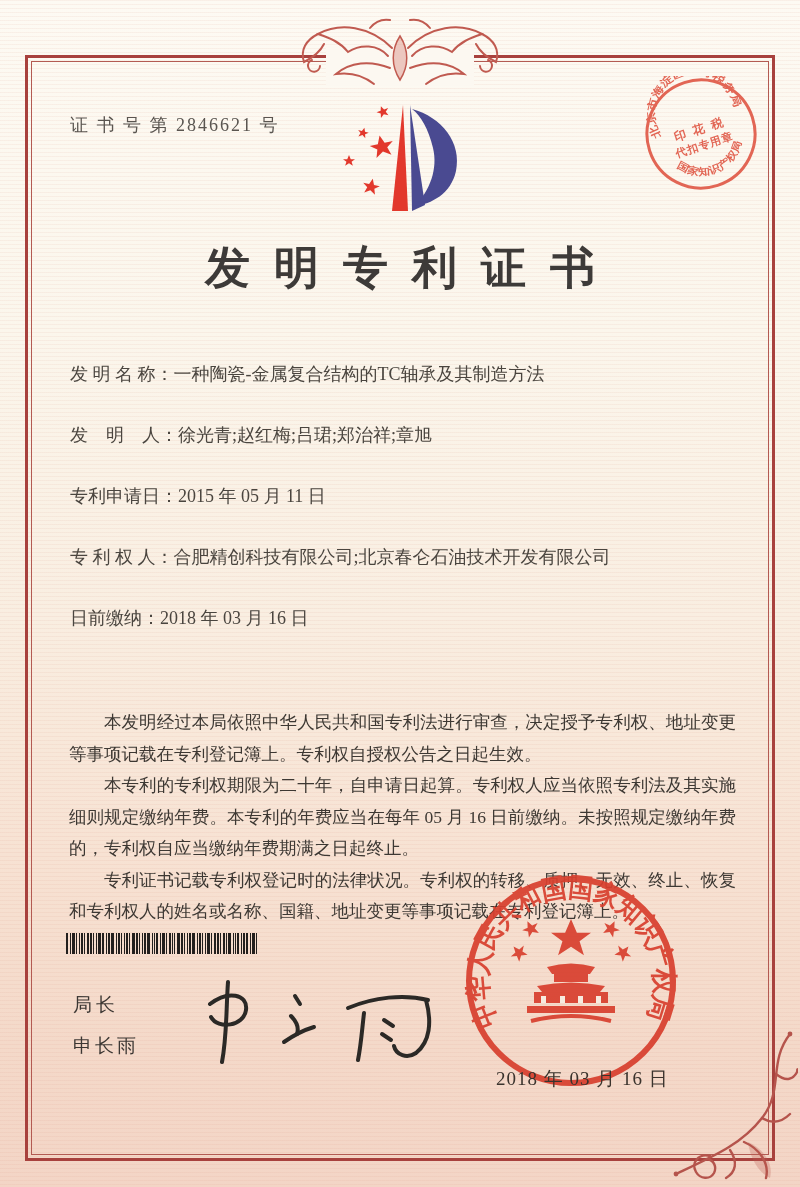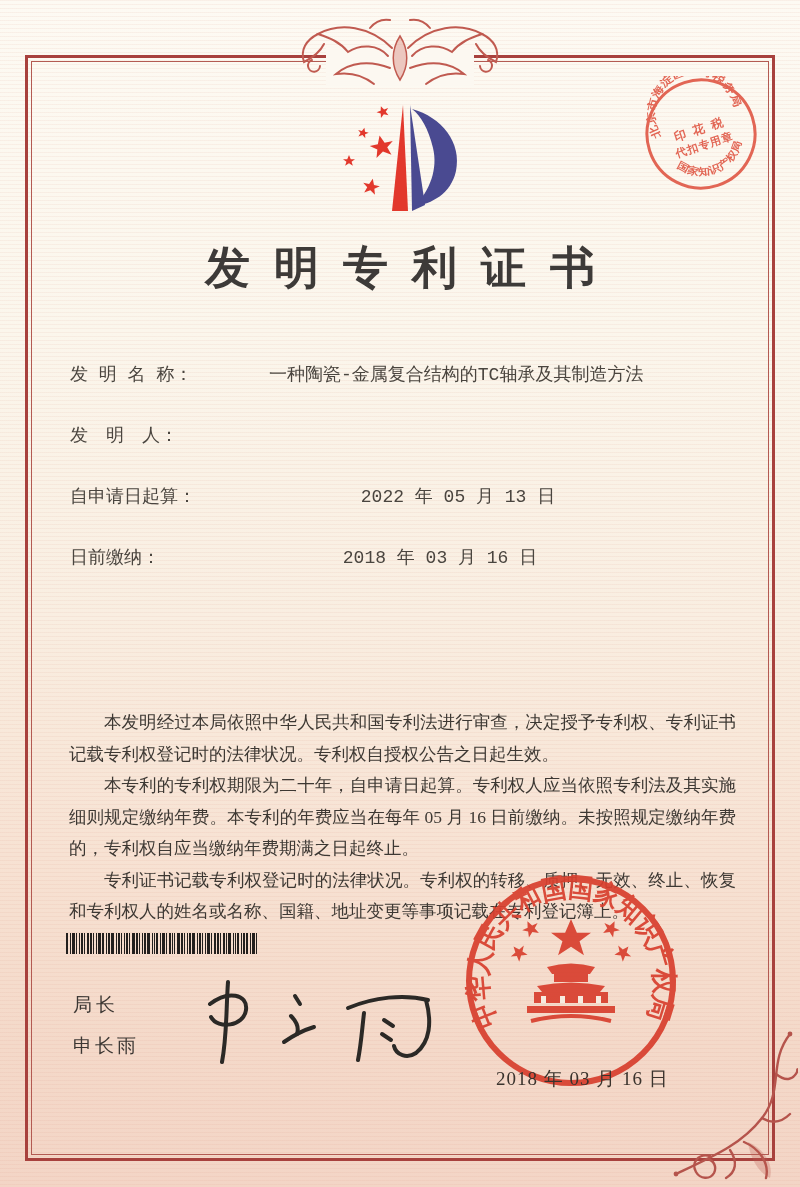--- a/index.html
+++ b/index.html
@@ -33,24 +33,24 @@
   }
 
   .logo { position:absolute; left:328px; top:97px; }
 
   .cert-title {
     position:absolute; left:0; top:238px; width:800px;
     text-align:center; font-size:45px; font-weight:700;
     letter-spacing:24px; text-indent:24px; color:#3d3a38;
   }
 
-  .fields { position:absolute; left:70px; top:362px; right:80px;font-family:Liberation Mono, monospace; }
+  .fields { position:absolute; left:70px; top:362px; right:80px; }
   .field-row { display:flex; margin-bottom:37px; font-size:18px; color:#4a453f; }
   .field-label { flex:0 0 auto; white-space:nowrap; }
-  .field-value { flex:1 1 auto; white-space:nowrap;text-align:center; }
+  .field-value { flex:1 1 auto; white-space:nowrap; }
 
   .paras {
     position:absolute; left:69px; top:707px; right:64px;
     font-size:17.5px; line-height:31.5px; color:#3d3833; text-align:justify;
   }
   .paras p { text-indent:2em; }
 
   .barcode {
     position:absolute; left:66px; top:933px; width:226px; height:21px;
     font-size:0; white-space:nowrap;
@@ -118,20 +118,21 @@
       <path d="M 78,120 C 86,132 84,142 74,148"></path>
     </g>
     <path d="M 96,112 C 110,118 122,132 118,148 C 106,142 98,128 96,112 Z" fill="rgba(185,90,80,0.28)"></path>
     <g fill="#b5544c">
       <circle cx="24" cy="144" r="2.4"></circle>
         <circle cx="138" cy="4" r="2.4"></circle>
         <circle cx="146" cy="40" r="2"></circle>
     </g>
   </svg>
 
+  <div class="cert-no">证 书 号 第 2846621 号</div>
 
   <svg class="logo" width="145" height="125" viewBox="0 0 145 125">
     <defs>
       <path id="star-l" d="M0,-10 L2.94,-3.09 L10,-3.09 L4.28,1.18 L6.47,8.09 L0,3.82 L-6.47,8.09 L-4.28,1.18 L-10,-3.09 L-2.94,-3.09 Z"></path>
     </defs>
     <g fill="#e2382c">
       <use href="#star-l" transform="translate(55,15) scale(0.62) rotate(-20)"></use>
       <use href="#star-l" transform="translate(35,36) scale(0.55) rotate(15)"></use>
       <use href="#star-l" transform="translate(54,50) scale(1.18) rotate(-12)"></use>
       <use href="#star-l" transform="translate(21,64) scale(0.6)"></use>
@@ -146,33 +147,38 @@
 
   <div class="cert-title">发明专利证书</div>
 
   <div class="fields">
     <div class="field-row">
       <span class="field-label">发 明 名 称：</span>
       <span class="field-value">一种陶瓷-金属复合结构的TC轴承及其制造方法</span>
     </div>
     <div class="field-row">
       <span class="field-label">发　明　人：</span>
-    </div>
-    <div class="field-row">
-      <span class="field-label">自申请日起算：</span>
-      <span class="field-value">2022 年 05 月 13 日</span>
+      <span class="field-value">徐光青;赵红梅;吕珺;郑治祥;章旭</span>
+    </div>
+    <div class="field-row">
+      <span class="field-label">专利申请日：</span>
+      <span class="field-value">2015 年 05 月 11 日</span>
+    </div>
+    <div class="field-row">
+      <span class="field-label">专 利 权 人：</span>
+      <span class="field-value">合肥精创科技有限公司;北京春仑石油技术开发有限公司</span>
     </div>
     <div class="field-row">
       <span class="field-label">日前缴纳：</span>
       <span class="field-value">2018 年 03 月 16 日</span>
     </div>
   </div>
 
   <div class="paras">
-    <p>本发明经过本局依照中华人民共和国专利法进行审查，决定授予专利权、专利证书记载专利权登记时的法律状况。专利权自授权公告之日起生效。</p>
+    <p>本发明经过本局依照中华人民共和国专利法进行审查，决定授予专利权、地址变更等事项记载在专利登记簿上。专利权自授权公告之日起生效。</p>
     <p>本专利的专利权期限为二十年，自申请日起算。专利权人应当依照专利法及其实施细则规定缴纳年费。本专利的年费应当在每年 05 月 16 日前缴纳。未按照规定缴纳年费的，专利权自应当缴纳年费期满之日起终止。</p>
     <p>专利证书记载专利权登记时的法律状况。专利权的转移、质押、无效、终止、恢复和专利权人的姓名或名称、国籍、地址变更等事项记载在专利登记簿上。</p>
   </div>
 
   <div class="barcode"><i style="width: 2px; margin-right: 2px;"></i><i style="width: 1px; margin-right: 1px;"></i><i style="width: 3px; margin-right: 1px;"></i><i style="width: 1px; margin-right: 2px;"></i><i style="width: 1px; margin-right: 1px;"></i><i style="width: 2px; margin-right: 1px;"></i><i style="width: 1px; margin-right: 2px;"></i><i style="width: 2px; margin-right: 1px;"></i><i style="width: 2px; margin-right: 1px;"></i><i style="width: 1px; margin-right: 2px;"></i><i style="width: 1px; margin-right: 1px;"></i><i style="width: 3px; margin-right: 1px;"></i><i style="width: 2px; margin-right: 2px;"></i><i style="width: 1px; margin-right: 1px;"></i><i style="width: 2px; margin-right: 1px;"></i><i style="width: 3px; margin-right: 2px;"></i><i style="width: 1px; margin-right: 1px;"></i><i style="width: 2px; margin-right: 1px;"></i><i style="width: 1px; margin-right: 2px;"></i><i style="width: 1px; margin-right: 1px;"></i><i style="width: 2px; margin-right: 1px;"></i><i style="width: 1px; margin-right: 2px;"></i><i style="width: 3px; margin-right: 1px;"></i><i style="width: 2px; margin-right: 1px;"></i><i style="width: 1px; margin-right: 2px;"></i><i style="width: 1px; margin-right: 1px;"></i><i style="width: 2px; margin-right: 1px;"></i><i style="width: 3px; margin-right: 2px;"></i><i style="width: 1px; margin-right: 1px;"></i><i style="width: 1px; margin-right: 1px;"></i><i style="width: 2px; margin-right: 2px;"></i><i style="width: 1px; margin-right: 1px;"></i><i style="width: 3px; margin-right: 1px;"></i><i style="width: 1px; margin-right: 2px;"></i><i style="width: 2px; margin-right: 1px;"></i><i style="width: 1px; margin-right: 1px;"></i><i style="width: 1px; margin-right: 2px;"></i><i style="width: 3px; margin-right: 1px;"></i><i style="width: 2px; margin-right: 1px;"></i><i style="width: 1px; margin-right: 2px;"></i><i style="width: 1px; margin-right: 1px;"></i><i style="width: 2px; margin-right: 1px;"></i><i style="width: 3px; margin-right: 2px;"></i><i style="width: 1px; margin-right: 1px;"></i><i style="width: 2px; margin-right: 1px;"></i><i style="width: 1px; margin-right: 2px;"></i><i style="width: 1px; margin-right: 1px;"></i><i style="width: 3px; margin-right: 1px;"></i><i style="width: 1px; margin-right: 2px;"></i><i style="width: 2px; margin-right: 1px;"></i><i style="width: 2px; margin-right: 1px;"></i><i style="width: 1px; margin-right: 2px;"></i><i style="width: 2px; margin-right: 1px;"></i><i style="width: 1px; margin-right: 1px;"></i><i style="width: 3px; margin-right: 2px;"></i><i style="width: 1px; margin-right: 1px;"></i><i style="width: 1px; margin-right: 1px;"></i><i style="width: 2px; margin-right: 2px;"></i><i style="width: 1px; margin-right: 1px;"></i><i style="width: 2px; margin-right: 1px;"></i><i style="width: 2px; margin-right: 2px;"></i><i style="width: 1px; margin-right: 1px;"></i><i style="width: 3px; margin-right: 1px;"></i><i style="width: 1px; margin-right: 2px;"></i></div>
 
   <div class="director-label">局长</div>
   <div class="director-name">申长雨</div>
 
   <svg class="signature" width="245" height="98" viewBox="0 0 245 98">

